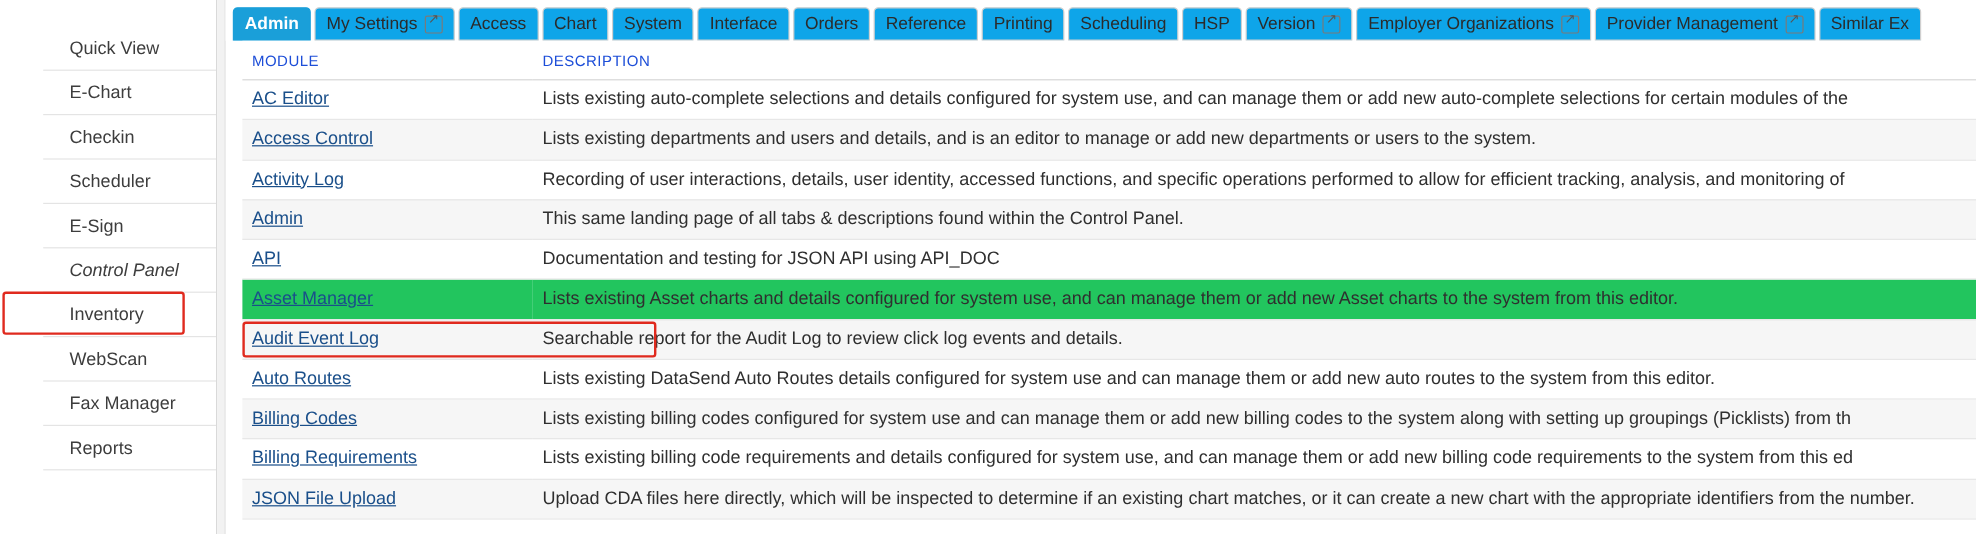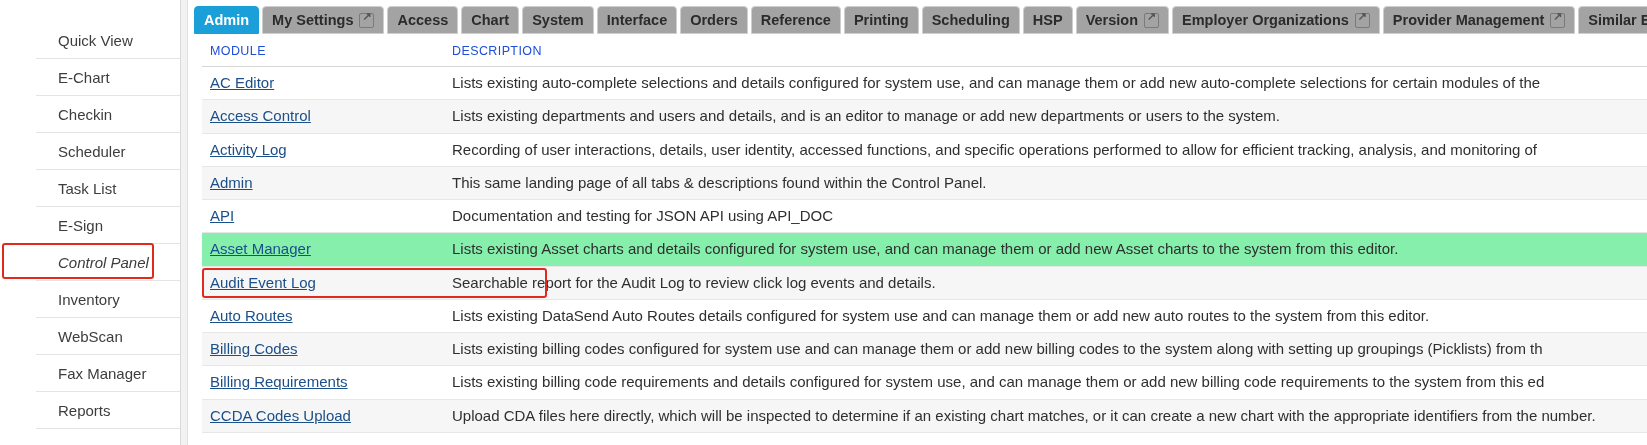--- a/index.html
+++ b/index.html
@@ -89,26 +89,25 @@
   }
   .tab {
     display: inline-flex;
     align-items: center;
     gap: 6px;
     height: 28px;
     padding: 0 9px;
     margin-right: 3px;
     border: 1px solid #cfcfcf;
     border-radius: 4px 4px 0 0;
-    background: #a3a3a3;
+    background: #0ea5e9;
     color: #2b2b2b;
     font-size: 14.5px;
     box-sizing: border-box;
     line-height: 26px;
-    font-weight: bold;
   }
   .tab.active {
     background: #1a9fd9;
     border-color: #1a9fd9;
     color: #ffffff;
     font-weight: bold;
   }
   .ext-icon {
     display: inline-block;
     width: 13px;
@@ -163,21 +162,21 @@
     background: #f6f6f6;
   }
   col.c-module { width: 242px; }
   col.c-desc { width: 1398px; }
   .mod-link {
     color: #1a4f8a;
     text-decoration: underline;
     cursor: pointer;
   }
   tr.selected td {
-    background: #86efac;
+    background: #22c55e;
   }
   .row-highlight-box {
     position: absolute;
     left: 14px;
     top: 234px;
     width: 345px;
     height: 30px;
     border: 2px solid #e02a1e;
     border-radius: 3px;
     box-sizing: border-box;
@@ -187,21 +186,20 @@
 </head>
 <body>
 
 <div class="app">
 
   <div class="sidebar">
     <div class="sidebar-item"><span>Quick View</span></div>
     <div class="sidebar-item"><span>E-Chart</span></div>
     <div class="sidebar-item"><span>Checkin</span></div>
     <div class="sidebar-item"><span>Scheduler</span></div>
-    <div class="sidebar-item"><span>Task List</span></div>
     <div class="sidebar-item"><span>E-Sign</span></div>
     <div class="sidebar-item highlighted"><span>Control Panel</span></div>
     <div class="sidebar-item"><span>Inventory</span></div>
     <div class="sidebar-item"><span>WebScan</span></div>
     <div class="sidebar-item"><span>Fax Manager</span></div>
     <div class="sidebar-item"><span>Reports</span></div>
     <div class="sidebar-highlight-box"></div>
   </div>
 
   <div class="main">
@@ -306,21 +304,21 @@
             </tr>
             <tr class="alt">
               <td><span class="mod-link">Billing Codes</span></td>
               <td>Lists existing billing codes configured for system use and can manage them or add new billing codes to the system along with setting up groupings (Picklists) from th</td>
             </tr>
             <tr>
               <td><span class="mod-link">Billing Requirements</span></td>
               <td>Lists existing billing code requirements and details configured for system use, and can manage them or add new billing code requirements to the system from this ed</td>
             </tr>
             <tr class="alt">
-              <td><span class="mod-link">CCDA Codes Upload</span></td>
+              <td><span class="mod-link">JSON File Upload</span></td>
               <td>Upload CDA files here directly, which will be inspected to determine if an existing chart matches, or it can create a new chart with the appropriate identifiers from the number.</td>
             </tr>
           </tbody>
         </table>
         <div class="row-highlight-box"></div>
       </div>
 
     </div>
   </div>
 </div>

